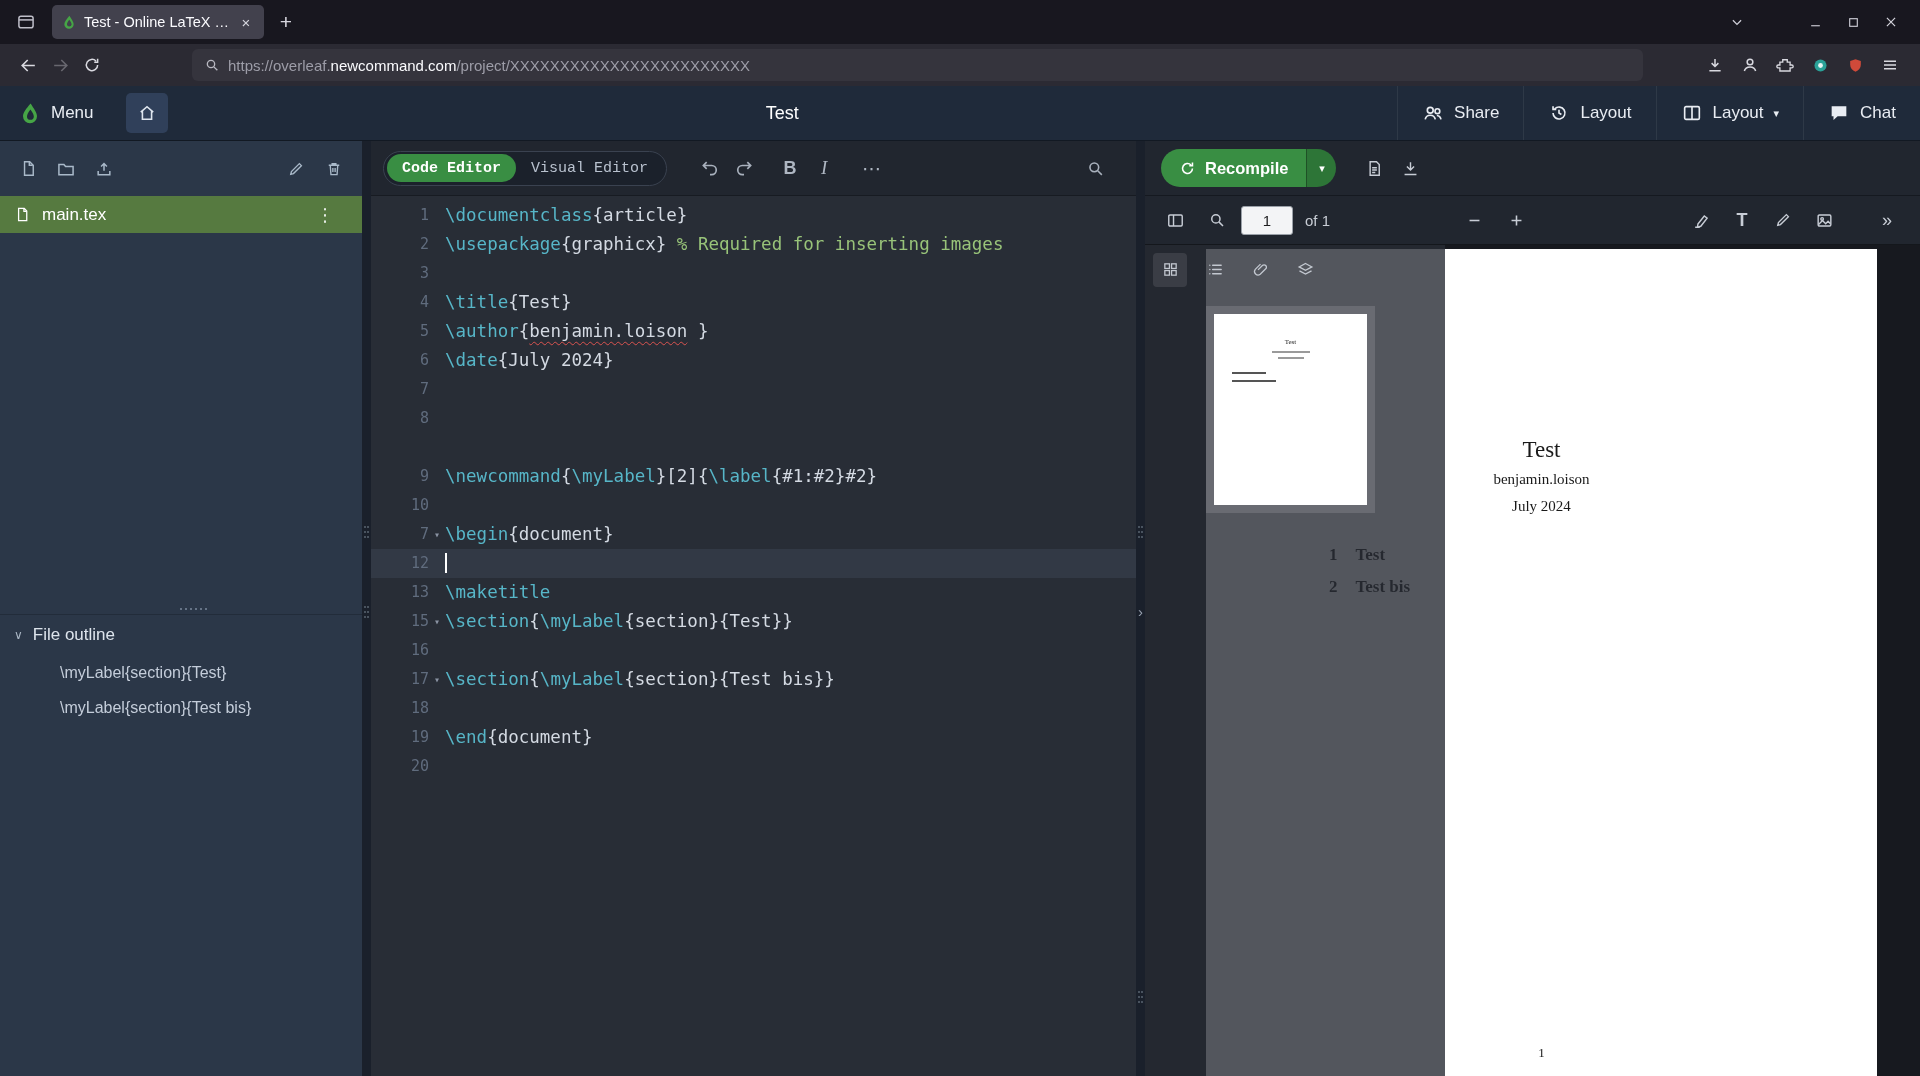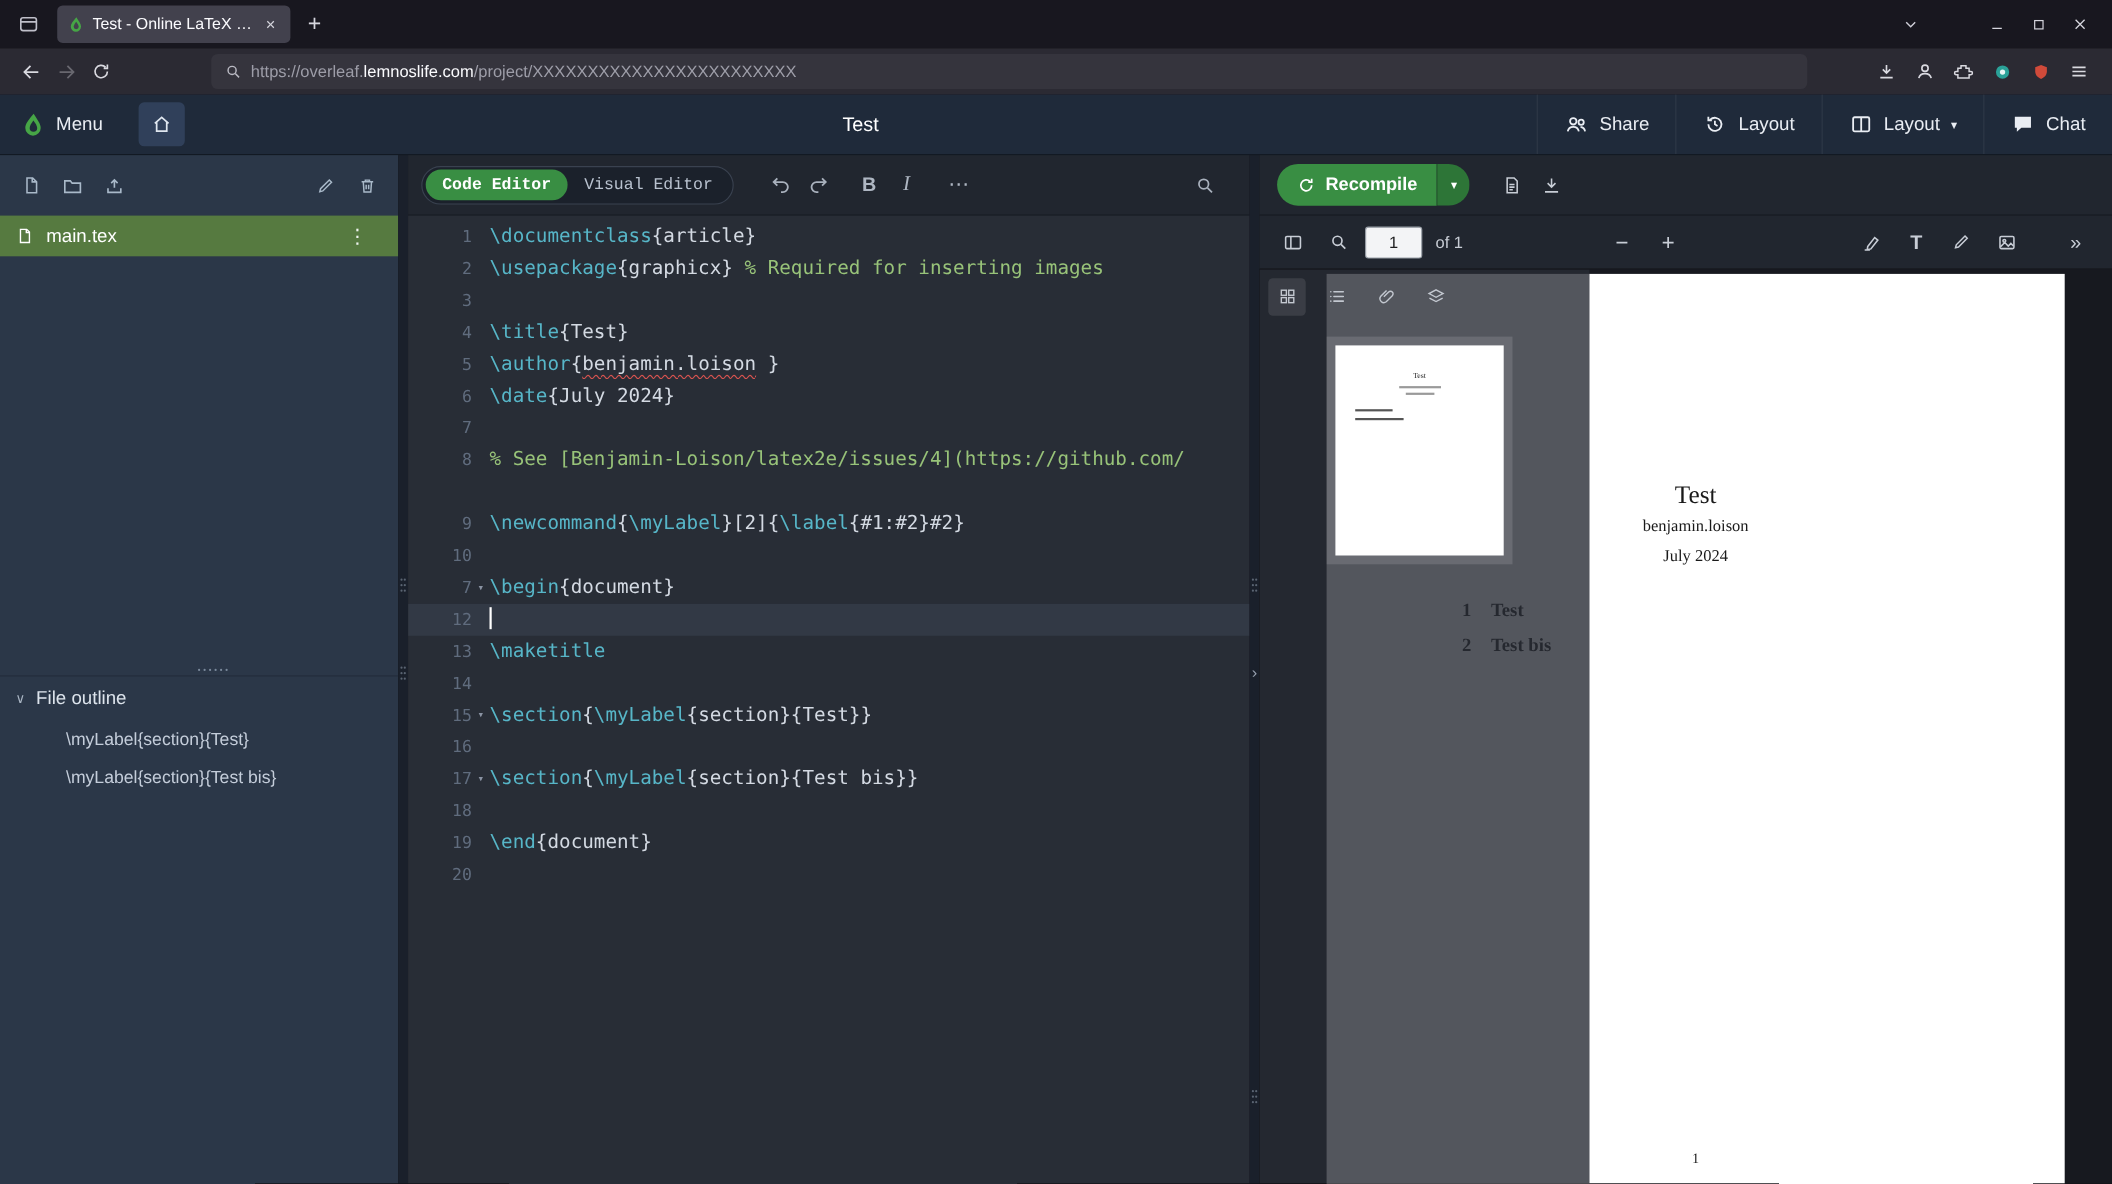--- a/index.html
+++ b/index.html
@@ -202,21 +202,21 @@
           <path d="M19.5 12a7.5 7.5 0 1 1-2.2-5.3M19.5 3.5V8.2H15"></path>
         </svg>
     </div>
     <div class="urlbar">
       <span>
         <svg width="16" height="16" viewBox="0 0 24 24" fill="none" stroke="#b9b9c2" stroke-width="2">
             <circle cx="10.5" cy="10.5" r="5.5"></circle>
             <path d="M14.8 14.8L20 20"></path>
           </svg>
       </span>
-      <span class="url-text"><span class="url-scheme">https://overleaf.</span><span class="url-host">lemnoslife.com</span><span class="url-path">/project/XXXXXXXXXXXXXXXXXXXXXXXX</span></span>
+      <span class="url-text"><span class="url-scheme">https://overleaf.</span><span class="url-host">newcommand.com</span><span class="url-path">/project/XXXXXXXXXXXXXXXXXXXXXXXX</span></span>
     </div>
     <div class="nav-right">
       <div class="ibtn navbtn">
         <svg width="18" height="18" viewBox="0 0 24 24" fill="none" stroke="currentColor" stroke-width="2">
             <path d="M12 4v10M7.5 9.5L12 14l4.5-4.5M4.5 19.5h15"></path>
           </svg>
       </div>
       <div class="ibtn navbtn">
         <svg width="18" height="18" viewBox="0 0 24 24" fill="none" stroke="currentColor" stroke-width="2">
             <circle cx="12" cy="8" r="3.8"></circle>
@@ -426,21 +426,20 @@
           <span class="ct"><span class="cmd">\date</span><span class="txt">{July 2024}</span></span>
         </div>
         <div class="cl">
           <span class="ln">7</span>
           <span class="fold"></span>
           <span class="ct"></span>
         </div>
         <div class="cl">
           <span class="ln">8</span>
           <span class="fold"></span>
-          <span class="ct"><span class="com">% See [Benjamin-Loison/latex2e/issues/4](https://github.com/</span></span>
         </div>
         <div class="cl">
           <span class="ln"></span>
           <span class="fold"></span>
         </div>
         <div class="cl">
           <span class="ln">9</span>
           <span class="fold"></span>
           <span class="ct"><span class="cmd">\newcommand</span><span class="txt">{</span><span class="cmd">\myLabel</span><span class="txt">}[2]{</span><span class="cmd">\label</span><span class="txt">{#1:#2}#2}</span></span>
         </div>
@@ -456,25 +455,20 @@
         </div>
         <div class="cl act">
           <span class="ln">12</span>
           <span class="fold"></span>
           <span class="ct"><span class="cursor"></span></span>
         </div>
         <div class="cl">
           <span class="ln">13</span>
           <span class="fold"></span>
           <span class="ct"><span class="cmd">\maketitle</span></span>
-        </div>
-        <div class="cl">
-          <span class="ln">14</span>
-          <span class="fold"></span>
-          <span class="ct"></span>
         </div>
         <div class="cl">
           <span class="ln">15</span>
           <span class="fold">▾</span>
           <span class="ct"><span class="cmd">\section</span><span class="txt">{</span><span class="cmd">\myLabel</span><span class="txt">{section}{Test}}</span></span>
         </div>
         <div class="cl">
           <span class="ln">16</span>
           <span class="fold"></span>
           <span class="ct"></span>

